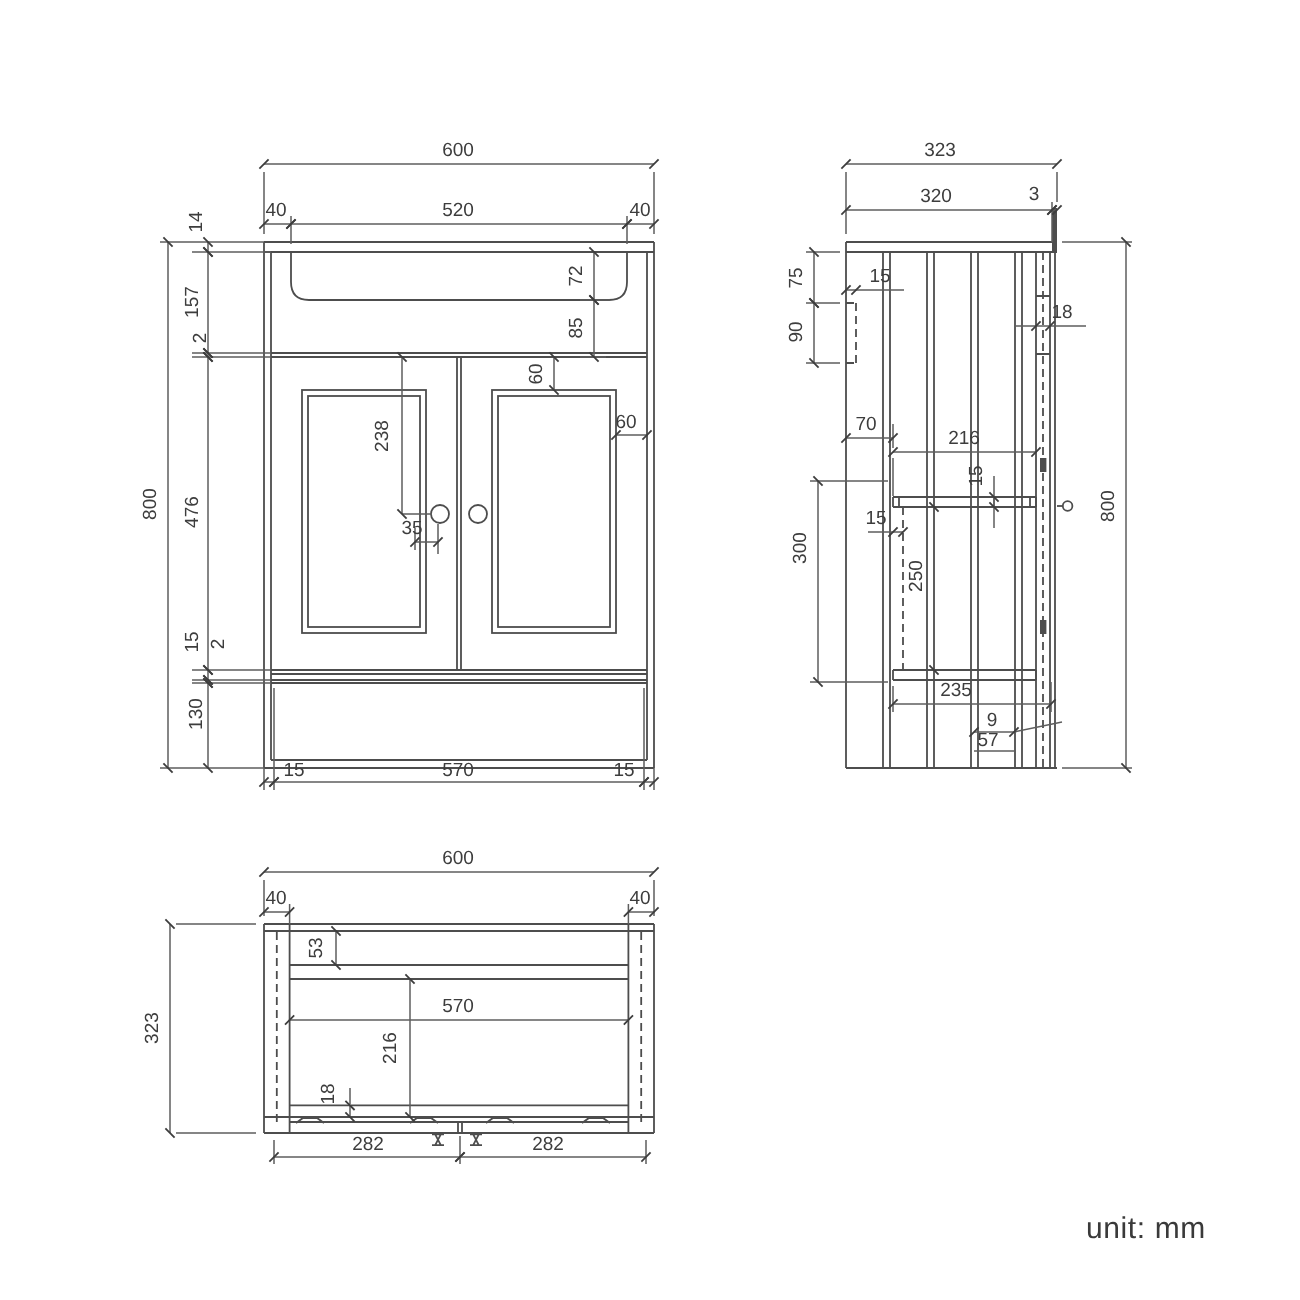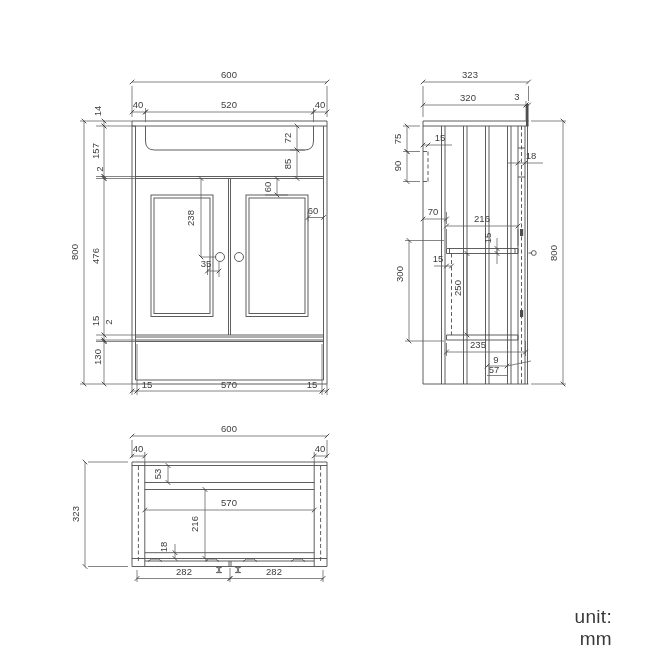--- a/index.html
+++ b/index.html
@@ -5,22 +5,22 @@
   html,body{margin:0;padding:0;background:#ffffff;}
   .stage{position:relative;width:612px;height:650px;background:#ffffff;overflow:hidden;
          font-family:"Liberation Sans",sans-serif;}
   svg{position:absolute;left:0;top:0;}
   .obj path,.obj rect,.obj circle,.obj line{stroke:#4d4d4d;stroke-width:.9;fill:none;}
   .obj .fill{fill:#4d4d4d;stroke:none;}
   .dim path,.dim line{stroke:#5e5e5e;stroke-width:.75;fill:none;}
   .dsh{stroke-dasharray:4 2.5;}
   .dm{marker-start:url(#tk);marker-end:url(#tk);}
   .dim text{font-size:9.5px;fill:#3d3d3d;text-anchor:middle;}
-  .unit{position:absolute;left:543px;top:606px;font-size:19px;color:#3a3a3a;
-        letter-spacing:.3px;text-align:right;}
+  .unit{position:absolute;left:543px;top:606px;font-size:15px;color:#3a3a3a;
+        letter-spacing:.3px;}
 </style>
 </head>
 <body>
 
 <div class="stage">
 <svg width="650" height="650" viewBox="0 0 650 650">
   <defs>
     <marker id="tk" markerUnits="userSpaceOnUse" markerWidth="7" markerHeight="7" refX="3.5" refY="3.5" orient="auto">
       <path d="M1.2,5.8 L5.8,1.2" stroke="#3d3d3d" stroke-width=".9" fill="none"></path>
     </marker>

